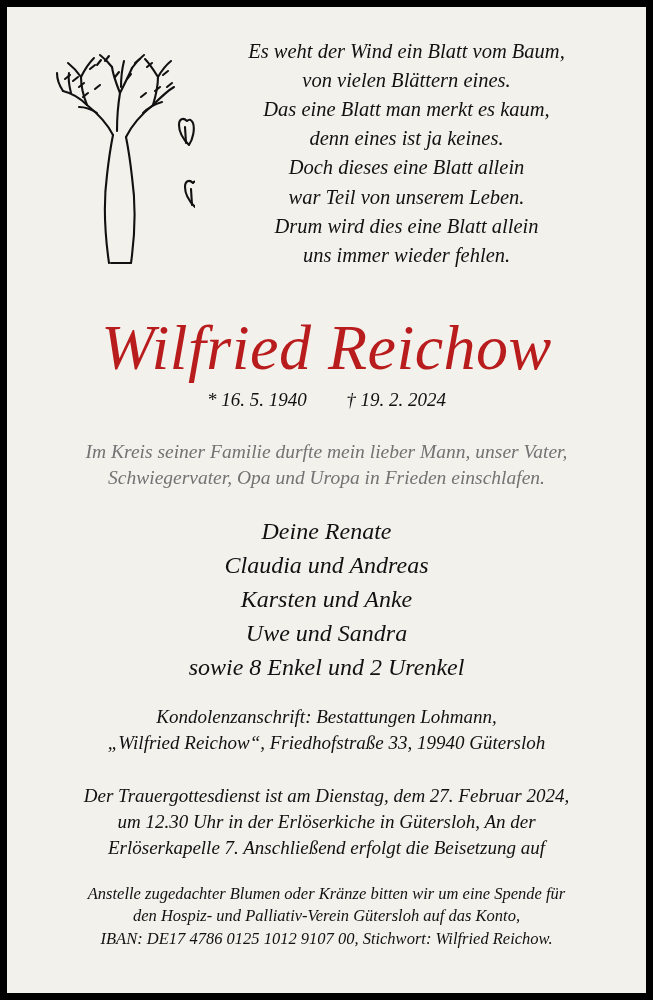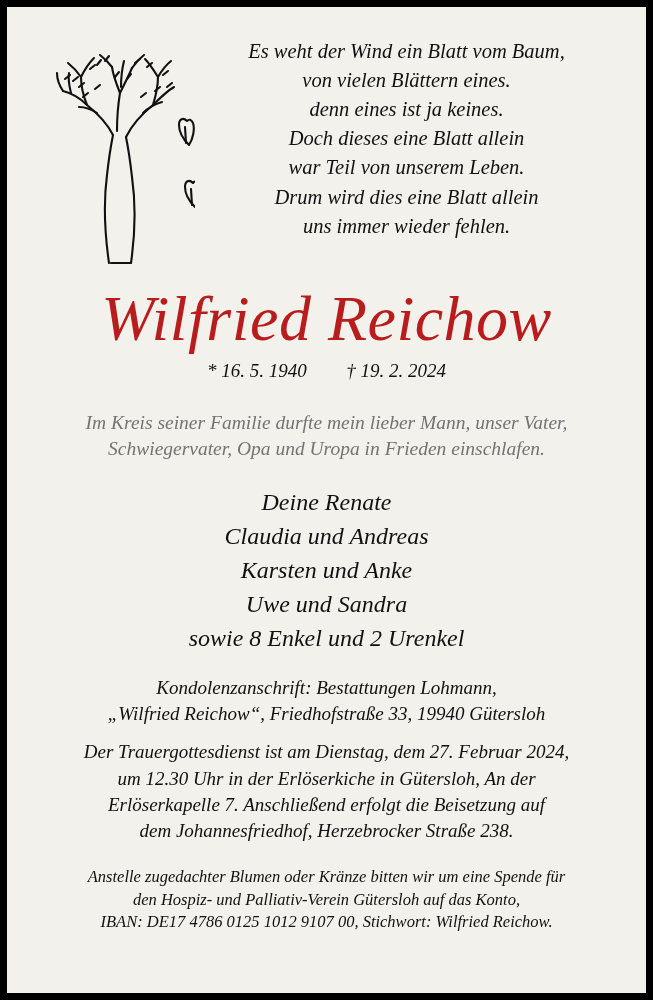--- a/index.html
+++ b/index.html
@@ -88,21 +88,21 @@
   }
   .condolence {
     margin-top: 20px;
     text-align: center;
     font-style: italic;
     font-size: 19px;
     line-height: 1.38;
     color: #111;
   }
   .service {
-    margin-top: 12px;
+    margin-top: 26px;
     text-align: center;
     font-style: italic;
     font-size: 19px;
     line-height: 1.38;
     color: #111;
   }
   .donation {
     margin-top: 22px;
     text-align: center;
     font-style: italic;
@@ -176,20 +176,21 @@
           <path d="M56 236 c6 -4 12 -3 18 0"></path>
           <path d="M60 240 c8 -3 14 -2 20 1"></path>
           <path d="M96 236 c8 -4 14 -2 20 1"></path>
         </g>
       </svg>
     </div>
 
     <div class="poem">
       <div>Es weht der Wind ein Blatt vom Baum,</div>
       <div>von vielen Blättern eines.</div>
+      <div>Das eine Blatt man merkt es kaum,</div>
       <div>denn eines ist ja keines.</div>
       <div>Doch dieses eine Blatt allein</div>
       <div>war Teil von unserem Leben.</div>
       <div>Drum wird dies eine Blatt allein</div>
       <div>uns immer wieder fehlen.</div>
     </div>
 
     <div class="name-block">
       <div class="deceased-name">Wilfried Reichow</div>
       <div class="dates">
@@ -214,21 +215,20 @@
 
     <div class="condolence">
       <div class="line">Kondolenzanschrift: Bestattungen Lohmann,</div>
       <div class="line">„Wilfried Reichow“, Friedhofstraße 33, 19940 Gütersloh</div>
     </div>
 
     <div class="service">
       <div class="line">Der Trauergottesdienst ist am Dienstag, dem 27. Februar 2024,</div>
       <div class="line">um 12.30 Uhr in der Erlöserkiche in Gütersloh, An der</div>
       <div class="line">Erlöserkapelle 7. Anschließend erfolgt die Beisetzung auf</div>
-      <div class="line">dem Johannesfriedhof, Herzebrocker Straße 238.</div>
     </div>
 
     <div class="donation">
       <div class="line">Anstelle zugedachter Blumen oder Kränze bitten wir um eine Spende für</div>
       <div class="line">den Hospiz- und Palliativ-Verein Gütersloh auf das Konto,</div>
       <div class="line">IBAN: DE17 4786 0125 1012 9107 00, Stichwort: Wilfried Reichow.</div>
     </div>
 
   </div>
 </div>

